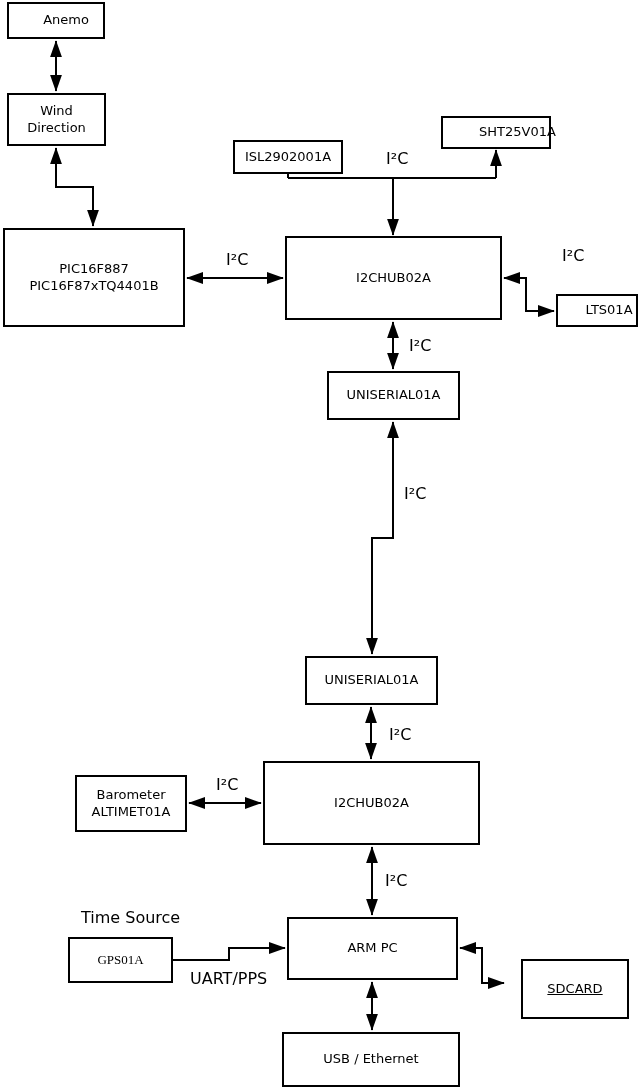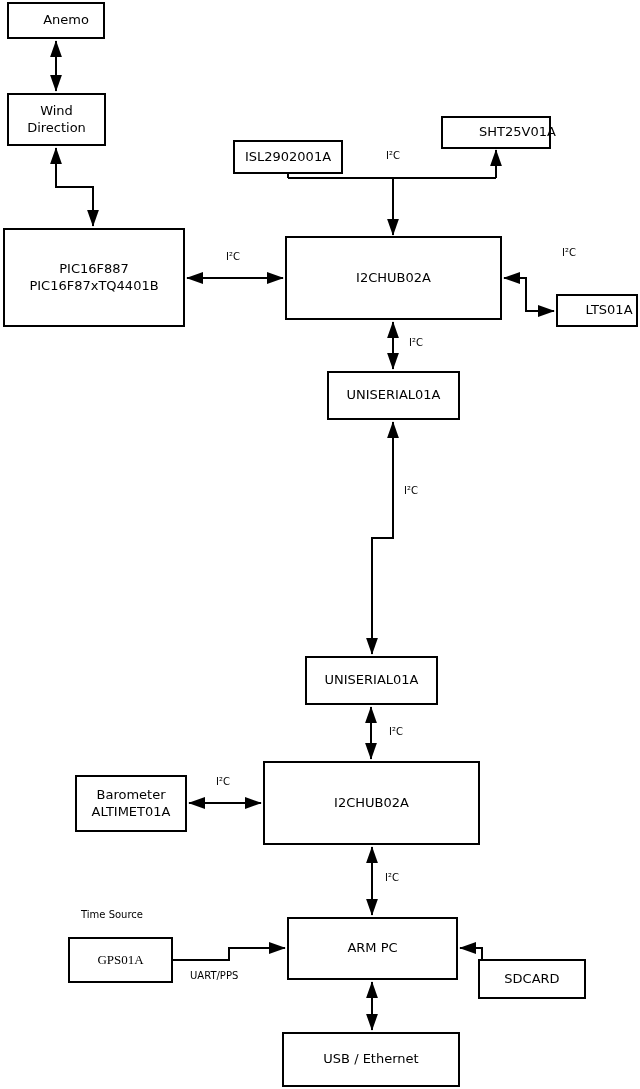--- a/index.html
+++ b/index.html
@@ -22,21 +22,21 @@
     align-items:center;
     justify-content:center;
     text-align:center;
     font-size:13px;
     line-height:1.25;
     z-index:1;
     white-space:nowrap;
   }
   .edge-label{
     position:absolute;
-    font-size:10px;
+    font-size:16px;
     line-height:1;
     z-index:2;
     white-space:nowrap;
   }
 </style>
 </head>
 <body>
 
 <div id="canvas">
 
@@ -114,21 +114,21 @@
   </div>
 
   <div class="node" style="left:68px;top:937px;width:105px;height:46px;font-family:Liberation Serif, serif;">
     <span>GPS01A</span>
   </div>
 
   <div class="node" style="left:287px;top:917px;width:171px;height:63px;">
     <span>ARM PC</span>
   </div>
 
-  <div class="node" style="left:478px;top:959px;width:108px;height:40px;">
+  <div class="node" style="left:521px;top:959px;width:108px;height:60px;text-decoration:underline;">
     <span>SDCARD</span>
   </div>
 
   <div class="node" style="left:282px;top:1032px;width:178px;height:55px;">
     <span>USB / Ethernet</span>
   </div>
 
   <div class="edge-label" style="left:386px;top:151px;">I²C</div>
   <div class="edge-label" style="left:226px;top:252px;">I²C</div>
   <div class="edge-label" style="left:562px;top:248px;">I²C</div>

